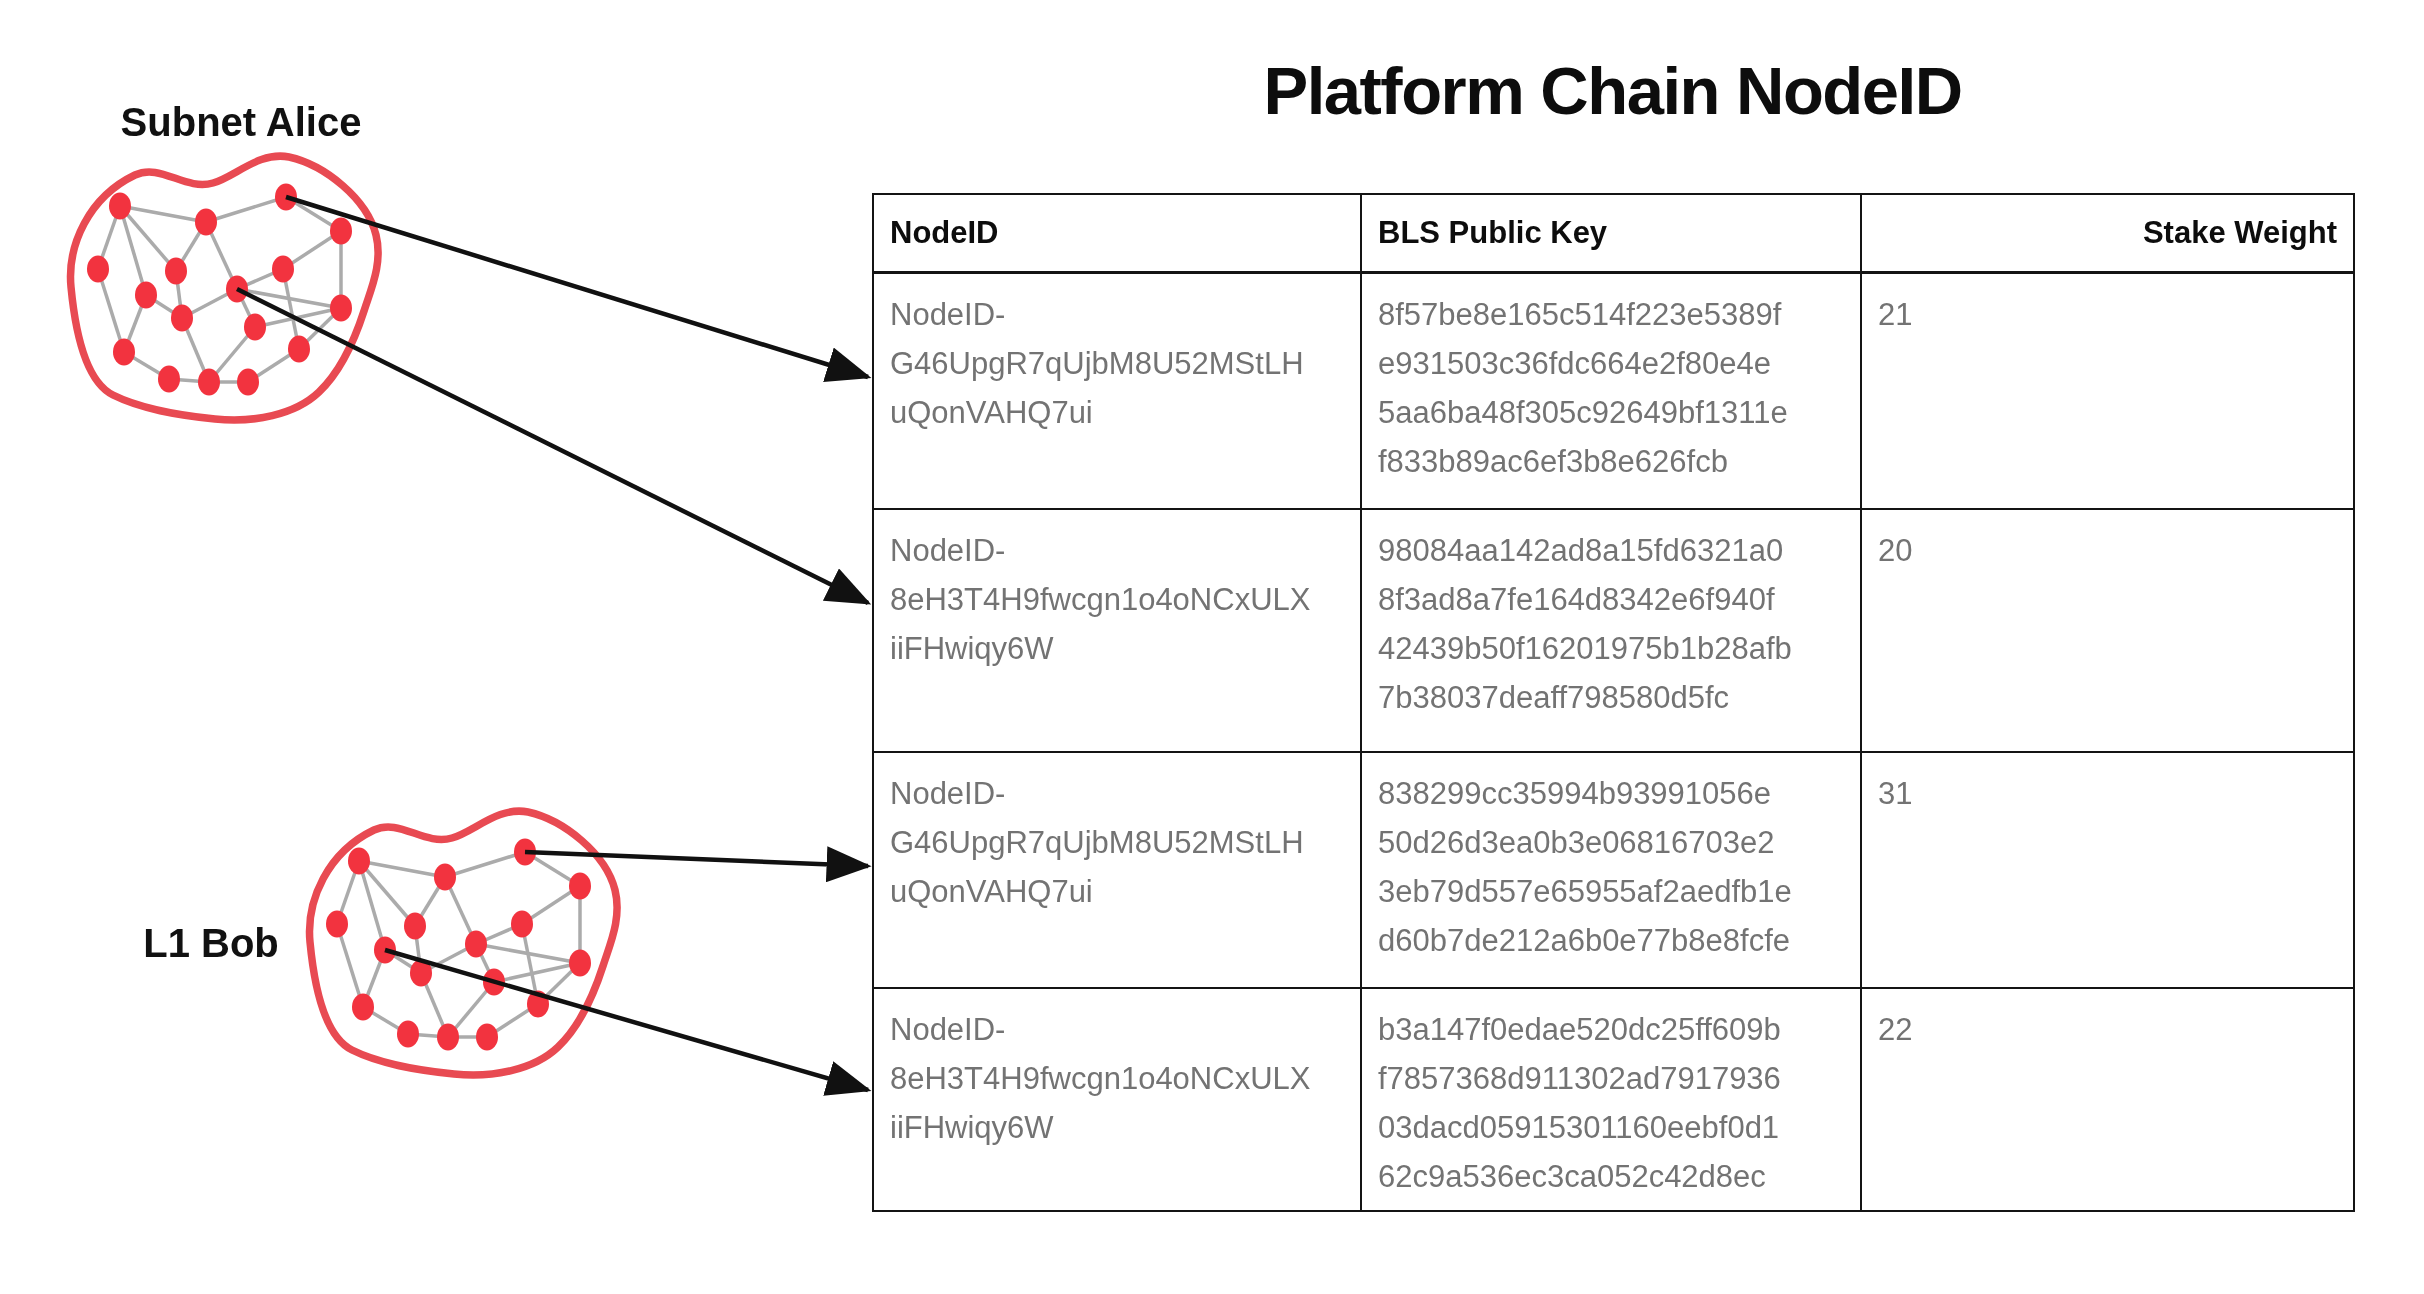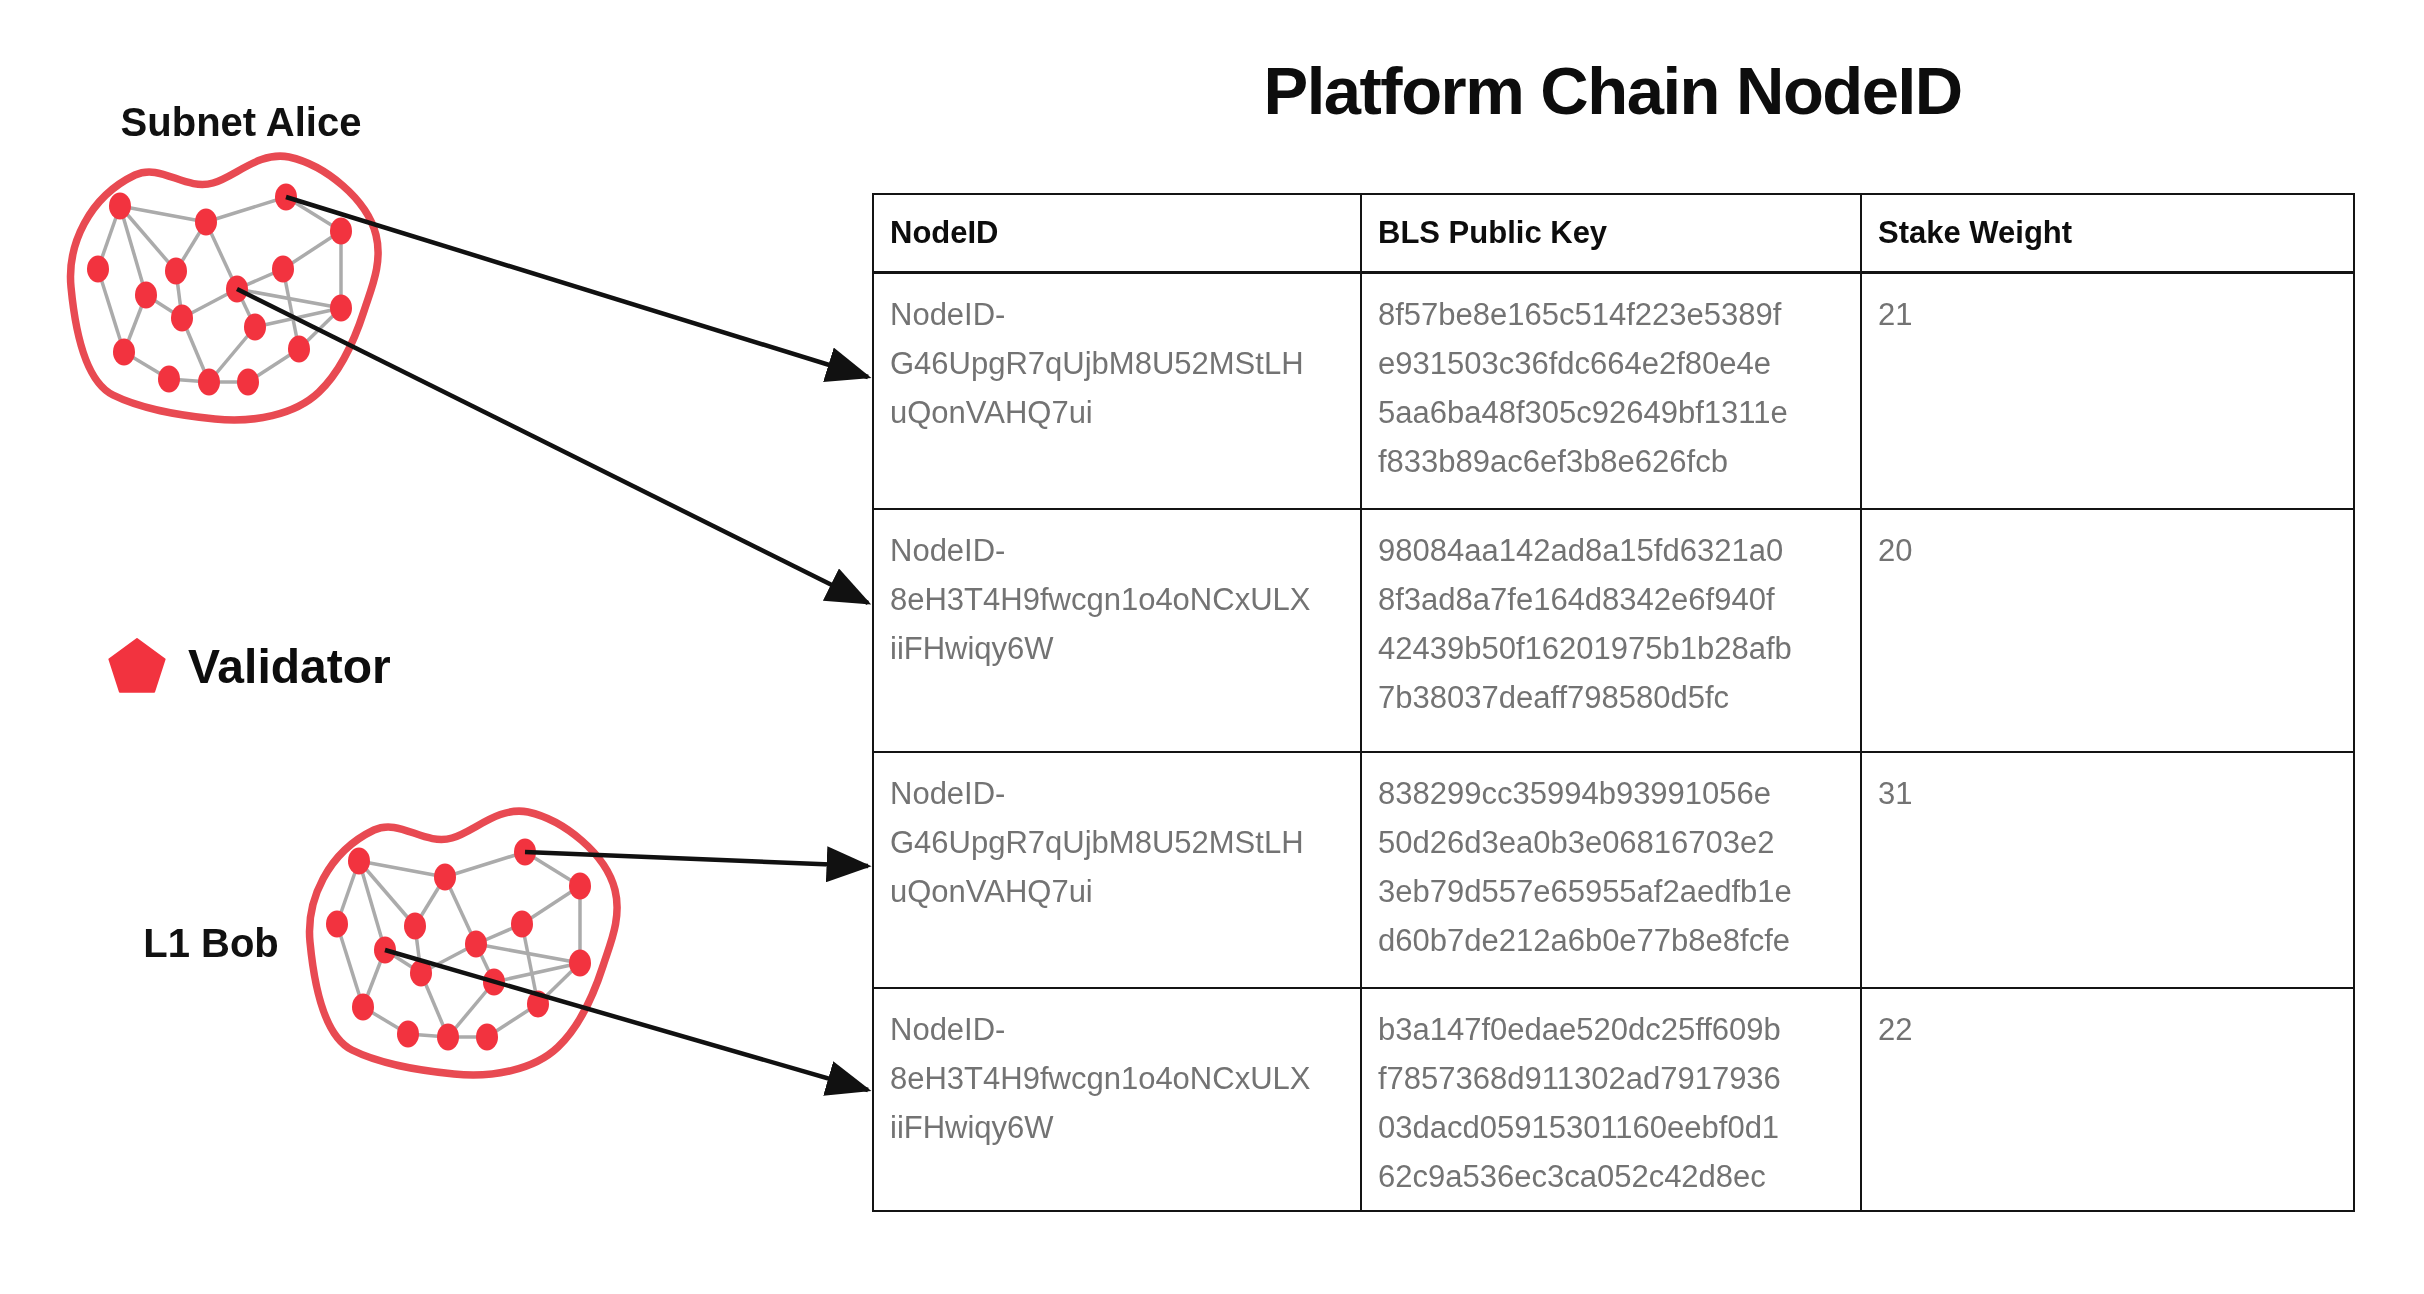--- a/index.html
+++ b/index.html
@@ -86,21 +86,21 @@
   table.ledger th {
     height: 76px;
     font-size: 31px;
     font-weight: 700;
     text-align: left;
     padding: 0 16px;
     vertical-align: middle;
     border-bottom-width: 3px;
     color: #0d0d0d;
   }
-  table.ledger th.center { text-align: left; }
+  table.ledger th.center { text-align: right; }
   table.ledger td {
     vertical-align: top;
     font-size: 31px;
     line-height: 49px;
     padding: 16px 16px 0 16px;
     white-space: pre-line;
     word-break: break-all;
   }
   tr.r1 td { height: 218px; }
   tr.r2 td { height: 225px; }
@@ -215,26 +215,20 @@
       <line x1="286" y1="197" x2="868" y2="377" stroke="#111111" stroke-width="4.5" marker-end="url(#ah)"></line>
       <line x1="237" y1="289" x2="868" y2="603" stroke="#111111" stroke-width="4.5" marker-end="url(#ah)"></line>
       <line x1="525" y1="852" x2="868" y2="866" stroke="#111111" stroke-width="4.5" marker-end="url(#ah)"></line>
       <line x1="385" y1="950" x2="868" y2="1090" stroke="#111111" stroke-width="4.5" marker-end="url(#ah)"></line>
     </svg>
 
   <div class="page-title">Platform Chain NodeID</div>
 
   <div id="label-alice" class="net-label">Subnet Alice</div>
 
-  <div class="legend">
-    <svg width="58" height="56" viewBox="0 0 58 56">
-      <polygon points="29,1 56.6,21.3 46.1,53.7 11.9,53.7 1.4,21.3" fill="#f2333f" stroke="#f2333f" stroke-width="2" stroke-linejoin="round"></polygon>
-    </svg>
-    <span class="legend-text">Validator</span>
-  </div>
 
   <div id="label-bob" class="net-label">L1 Bob</div>
 
   <div class="ledger-table-wrap">
     <table class="ledger">
       <colgroup>
           <col class="c1">
           <col class="c2">
           <col class="c3">
         </colgroup>

